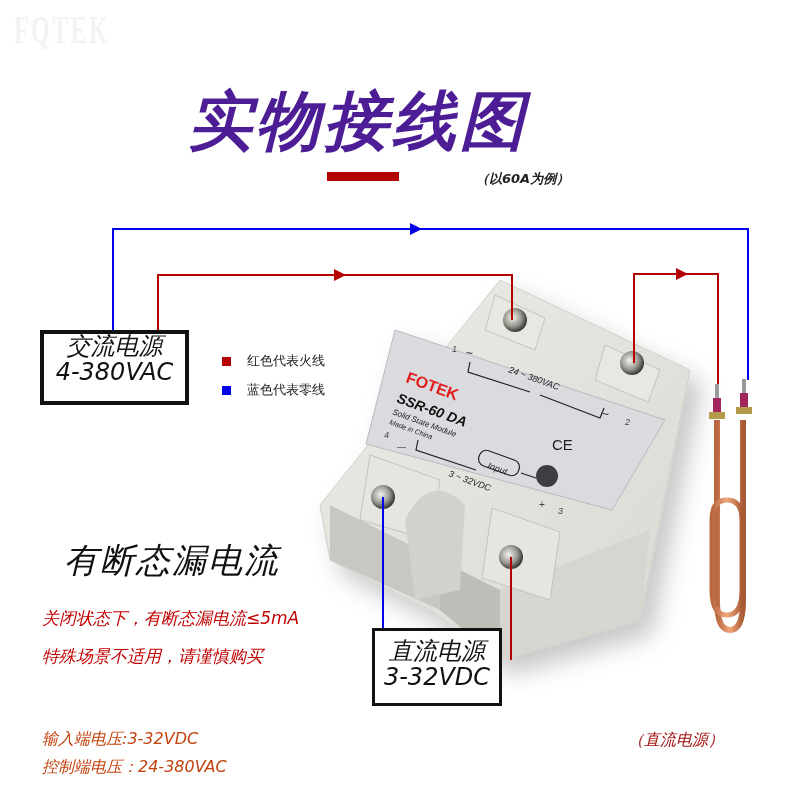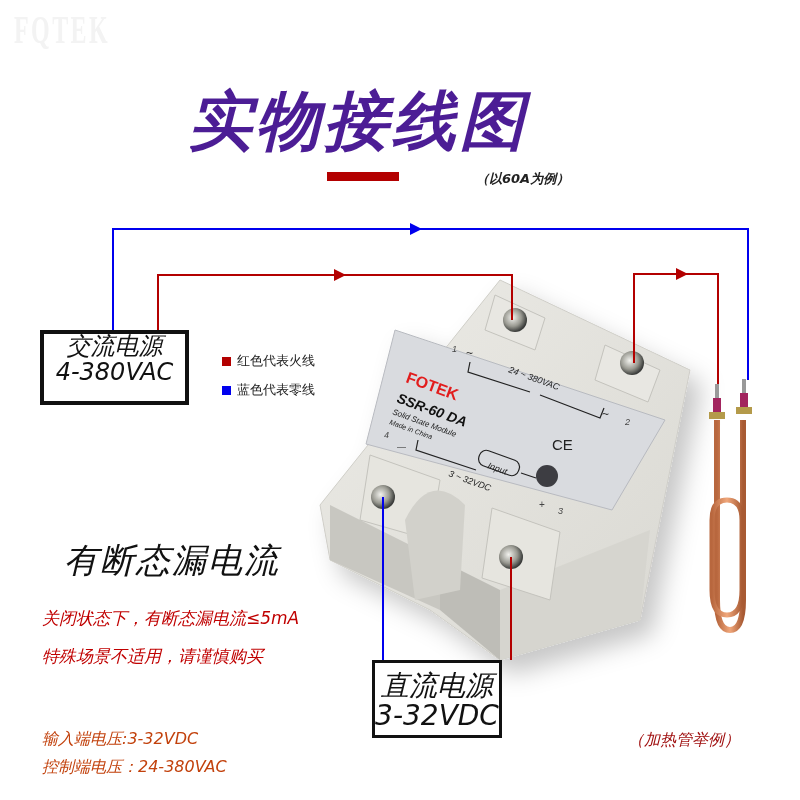--- a/index.html
+++ b/index.html
@@ -4,22 +4,22 @@
 <style>
   html, body { margin: 0; padding: 0; }
   body { width: 800px; height: 800px; position: relative; overflow: hidden; background: #ffffff; font-family: "DejaVu Sans", sans-serif; }
   .abs { position: absolute; }
   .watermark { left: 14px; top: 6px; font-family: "Liberation Serif", serif; font-size: 40px; letter-spacing: 4px; color: #f3f3f3; font-weight: bold; transform: scaleX(0.6); transform-origin: left top; }
   .title { left: 188px; top: 78px; font-size: 64px; font-weight: bold; color: #4c1d95; letter-spacing: 4px; font-style: italic; }
   .title-bar { left: 327px; top: 172px; width: 72px; height: 9px; background: #b30000; }
   .subtitle { left: 476px; top: 170px; font-size: 13px; font-weight: bold; color: #222; font-style: italic; }
   .box { border: 4px solid #111; background: #fff; color: #111; font-style: italic; text-align: center; box-sizing: border-box; line-height: 1.08; }
   .ac-box { left: 40px; top: 330px; width: 149px; height: 75px; font-size: 24px; padding-top: 0; }
-  .dc-box { left: 372px; top: 660px; width: 130px; height: 78px; font-size: 28px; padding-top: 8px; border-width: 3px; }
-  .legend { left: 222px; font-size: 13px; color: #222; display: flex; align-items: center; gap: 6px; }
+  .dc-box { left: 372px; top: 628px; width: 130px; height: 78px; font-size: 24px; padding-top: 8px; border-width: 3px; }
+  .legend { left: 222px; font-size: 13px; color: #222; display: flex; align-items: center; gap: 16px; }
   .legend .sw { width: 9px; height: 9px; display: inline-block; }
   .slogan { left: 64px; top: 538px; font-size: 34px; color: #111; font-style: italic; letter-spacing: 2px; }
   .warn { left: 42px; font-size: 17px; color: #c00000; font-style: italic; }
   .spec { left: 42px; font-size: 16px; color: #c2410c; font-style: italic; }
   .heater-label { left: 628px; top: 730px; font-size: 16px; color: #a01010; font-style: italic; }
   svg.wires { position: absolute; left: 0; top: 0; }
   .relay-label { font-family: "Liberation Sans", sans-serif; }
 </style>
 </head>
 <body>
@@ -148,13 +148,13 @@
 <div class="abs warn" style="top:645px;">特殊场景不适用，请谨慎购买</div>
 
 <div class="abs box dc-box">
   <div>直流电源</div>
   <div>3-32VDC</div>
 </div>
 
 <div class="abs spec" style="top:729px;">输入端电压:3-32VDC</div>
 <div class="abs spec" style="top:757px;text-align:right;">控制端电压：24-380VAC</div>
 
-<div class="abs heater-label">（加热管举例）</div>
+<div class="abs heater-label">（直流电源）</div>
 
 </body></html>

